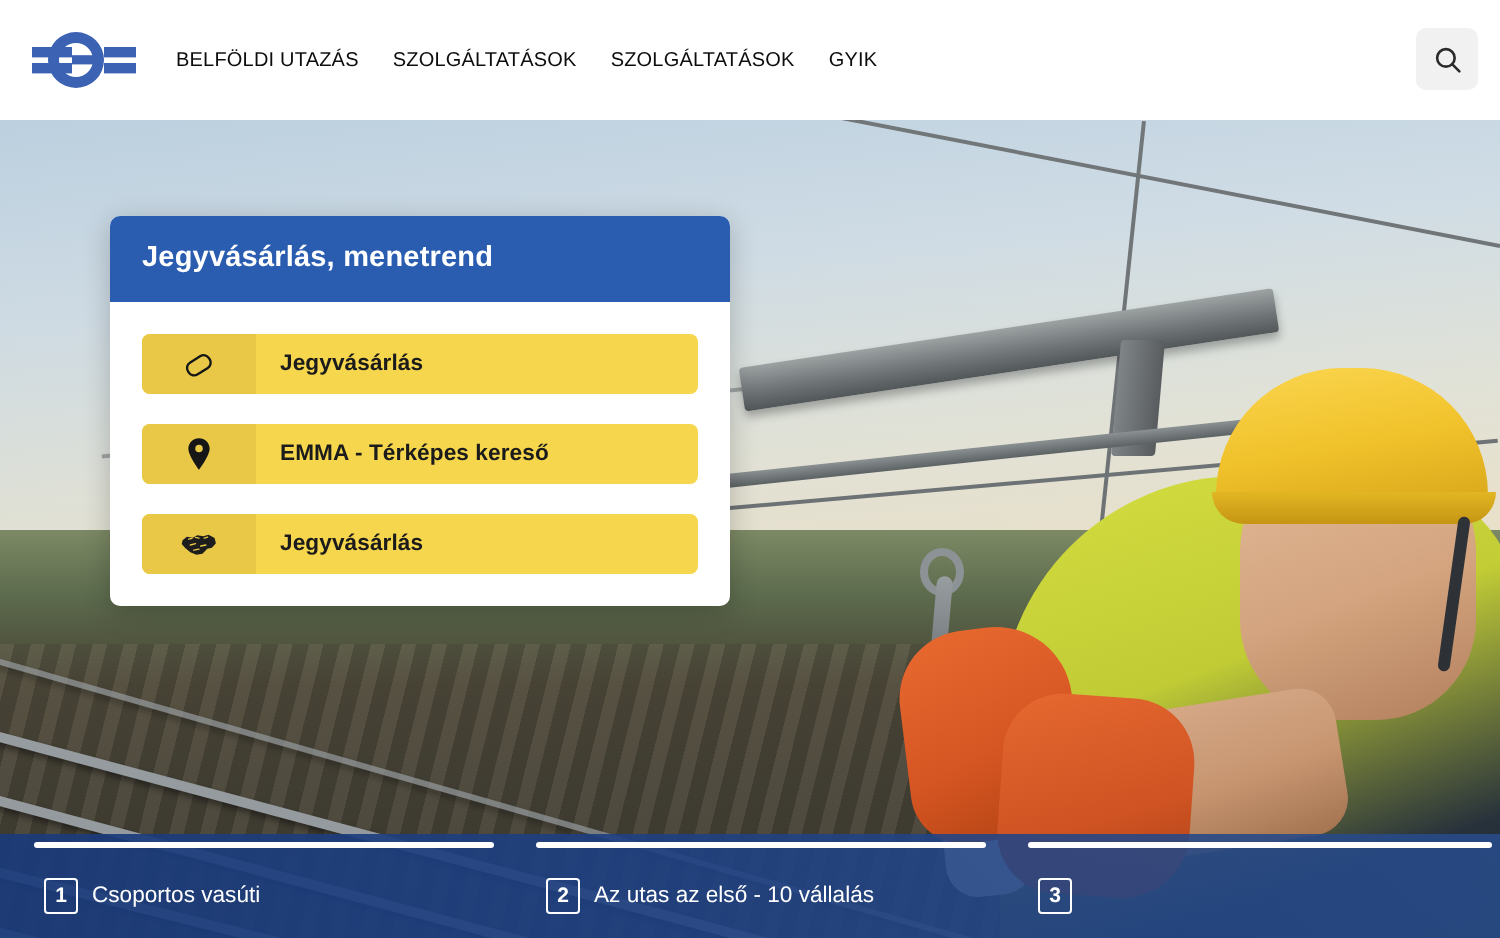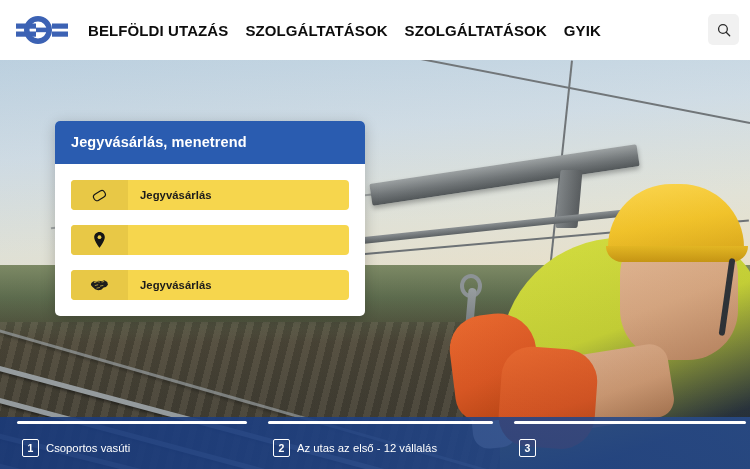--- a/index.html
+++ b/index.html
@@ -25,22 +25,22 @@
     width: 56px; height: 36px;
     display: flex; align-items: center; justify-content: center;
   }
   .nav {
     display: flex;
     align-items: center;
     gap: 17px;
     margin-left: 18px;
   }
   .nav-item {
-    font-size: 15px;
-    font-weight: bold;
+    font-size: 10px;
+    font-weight: normal;
     letter-spacing: 0.1px;
     color: #0d0d0d;
     white-space: nowrap;
     cursor: pointer;
   }
   .search-btn {
     position: absolute;
     right: 11px; top: 14px;
     width: 31px; height: 31px;
     background: #f1f1f1;
@@ -171,21 +171,21 @@
     border: 4px solid #8e9496; border-radius: 50%;
   }
   .photo-tint {
     position: absolute; inset: 0;
     background: linear-gradient(180deg, rgba(255,255,255,.04) 0%, rgba(30,40,60,.06) 100%);
   }
 
   
   .card {
     position: absolute;
-    left: 55px; top: 61px;
+    left: 55px; top: 48px;
     width: 310px;
     background: #ffffff;
     border-radius: 5px;
     overflow: hidden;
     box-shadow: 0 3px 14px rgba(0,0,0,.22);
     z-index: 10;
   }
   .card-head {
     background: #2a5cb0;
     padding: 13px 16px 14px 16px;
@@ -355,20 +355,21 @@
         <div class="menu-label">Jegyvásárlás</div>
       </div>
 
       <div class="menu-btn">
         <div class="menu-icon">
           <svg width="15" height="18" viewBox="0 0 16 20">
             <path d="M8 1.2C4.7 1.2 2.1 3.8 2.1 7c0 4.3 5.9 11.8 5.9 11.8S13.9 11.3 13.9 7c0-3.2-2.6-5.8-5.9-5.8z" fill="#161616"></path>
             <circle cx="8" cy="6.9" r="2.1" fill="#e8c846"></circle>
           </svg>
         </div>
+        <div class="menu-label">EMMA - Térképes kereső</div>
       </div>
 
 
       <div class="menu-btn">
         <div class="menu-icon">
           <svg width="19" height="15" viewBox="0 0 22 16">
             <path d="M1.5 5.2 L4 3.2 L7.5 3.8 L10 2.4 L13.5 3.0 L16.5 2.0 L20 4.0 L20.8 7.0 L18.5 9.6 L15.8 10.2 L13.0 13.0 L9.5 13.6 L6.0 12.2 L3.0 9.8 L1.0 7.4 Z" fill="#1d1d1d"></path>
             <path d="M5 4.6 L7 4.2 M9 3.6 L11 4.0 M14 4.0 L16 3.4 M6 8.0 L9 7.2 M12 8.6 L15 8.0 M8 11.0 L11 10.4" stroke="#e8c846" stroke-width="0.8" stroke-linecap="round"></path>
           </svg>
         </div>
@@ -382,21 +383,21 @@
 
     <div class="slide">
       <div class="progress"></div>
       <div class="badge">1</div>
       <div class="slide-label">Csoportos vasúti</div>
     </div>
 
     <div class="slide">
       <div class="progress"></div>
       <div class="badge">2</div>
-      <div class="slide-label">Az utas az első - 12 vállalás</div>
+      <div class="slide-label">Az utas az első - 10 vállalás</div>
     </div>
 
     <div class="slide">
       <div class="progress"></div>
       <div class="badge">3</div>
     </div>
 
   </div>
 
 </div>

